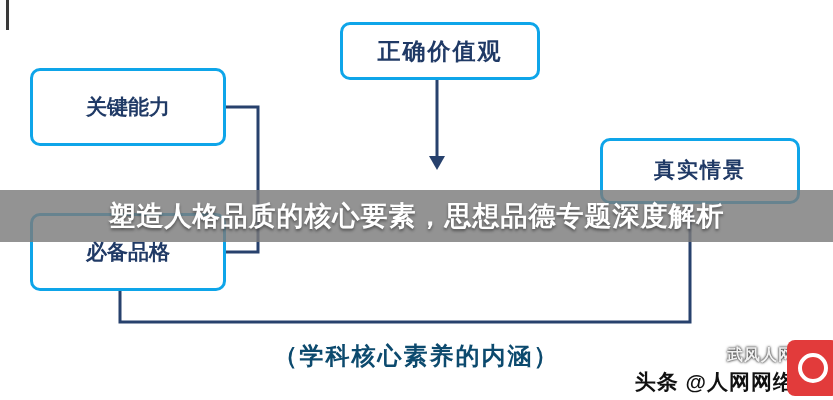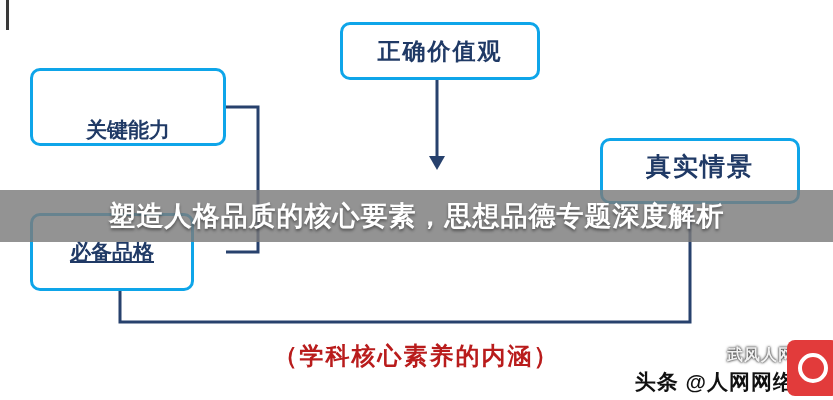--- a/index.html
+++ b/index.html
@@ -20,42 +20,42 @@
     font-weight:bold;
     display:flex;
     flex-direction:column;
     align-items:center;
     justify-content:center;
     text-align:center;
     line-height:1.25;
     box-sizing:border-box;
   }
   #top-box{left:340px;top:22px;width:200px;height:58px;font-size:23px;letter-spacing:2px;}
-  #left-top-box{left:30px;top:68px;width:196px;height:78px;font-size:21px;justify-content:flex-end;}
-  #left-bottom-box{left:30px;top:213px;width:164px;height:78px;font-size:21px;text-decoration:underline;}
-  #right-box{left:600px;top:138px;width:200px;height:66px;font-size:25px;justify-content:flex-start;padding-top:10px;letter-spacing:2px;}
+  #left-top-box{left:30px;top:68px;width:196px;height:78px;font-size:21px;}
+  #left-bottom-box{left:30px;top:213px;width:196px;height:78px;font-size:21px;}
+  #right-box{left:600px;top:138px;width:200px;height:66px;font-size:21px;justify-content:flex-start;padding-top:16px;letter-spacing:2px;}
   
   #connectors{position:absolute;left:0;top:0;width:833px;height:400px;z-index:1;}
   .dbox{z-index:2;}
   
   #banner{
     position:absolute;left:0;top:170px;width:833px;height:52px;
     background:rgba(123,123,123,0.82);
     z-index:5;
     display:flex;align-items:center;justify-content:center;margin-top:20px;
   }
   #banner .banner-text{
     color:#ffffff;font-weight:bold;font-size:27px;letter-spacing:1px;
     text-shadow:0 2px 3px rgba(0,0,0,0.45);
     white-space:nowrap;
   }
   
   #caption{
     position:absolute;left:0;top:340px;width:833px;
-    text-align:center;font-size:24px;font-weight:bold;color:#b91c1c;
+    text-align:center;font-size:24px;font-weight:bold;color:#0c4a6e;
     letter-spacing:2px;z-index:2;
   }
   
   #watermark{
     position:absolute;right:38px;bottom:4px;z-index:6;
     display:flex;flex-direction:column;align-items:flex-end;
   }
   #wm-brand{
     font-size:16px;font-weight:bold;color:rgba(255,255,255,0.92);
     text-shadow:0 0 3px rgba(40,40,40,0.9),0 0 2px rgba(40,40,40,0.9);

